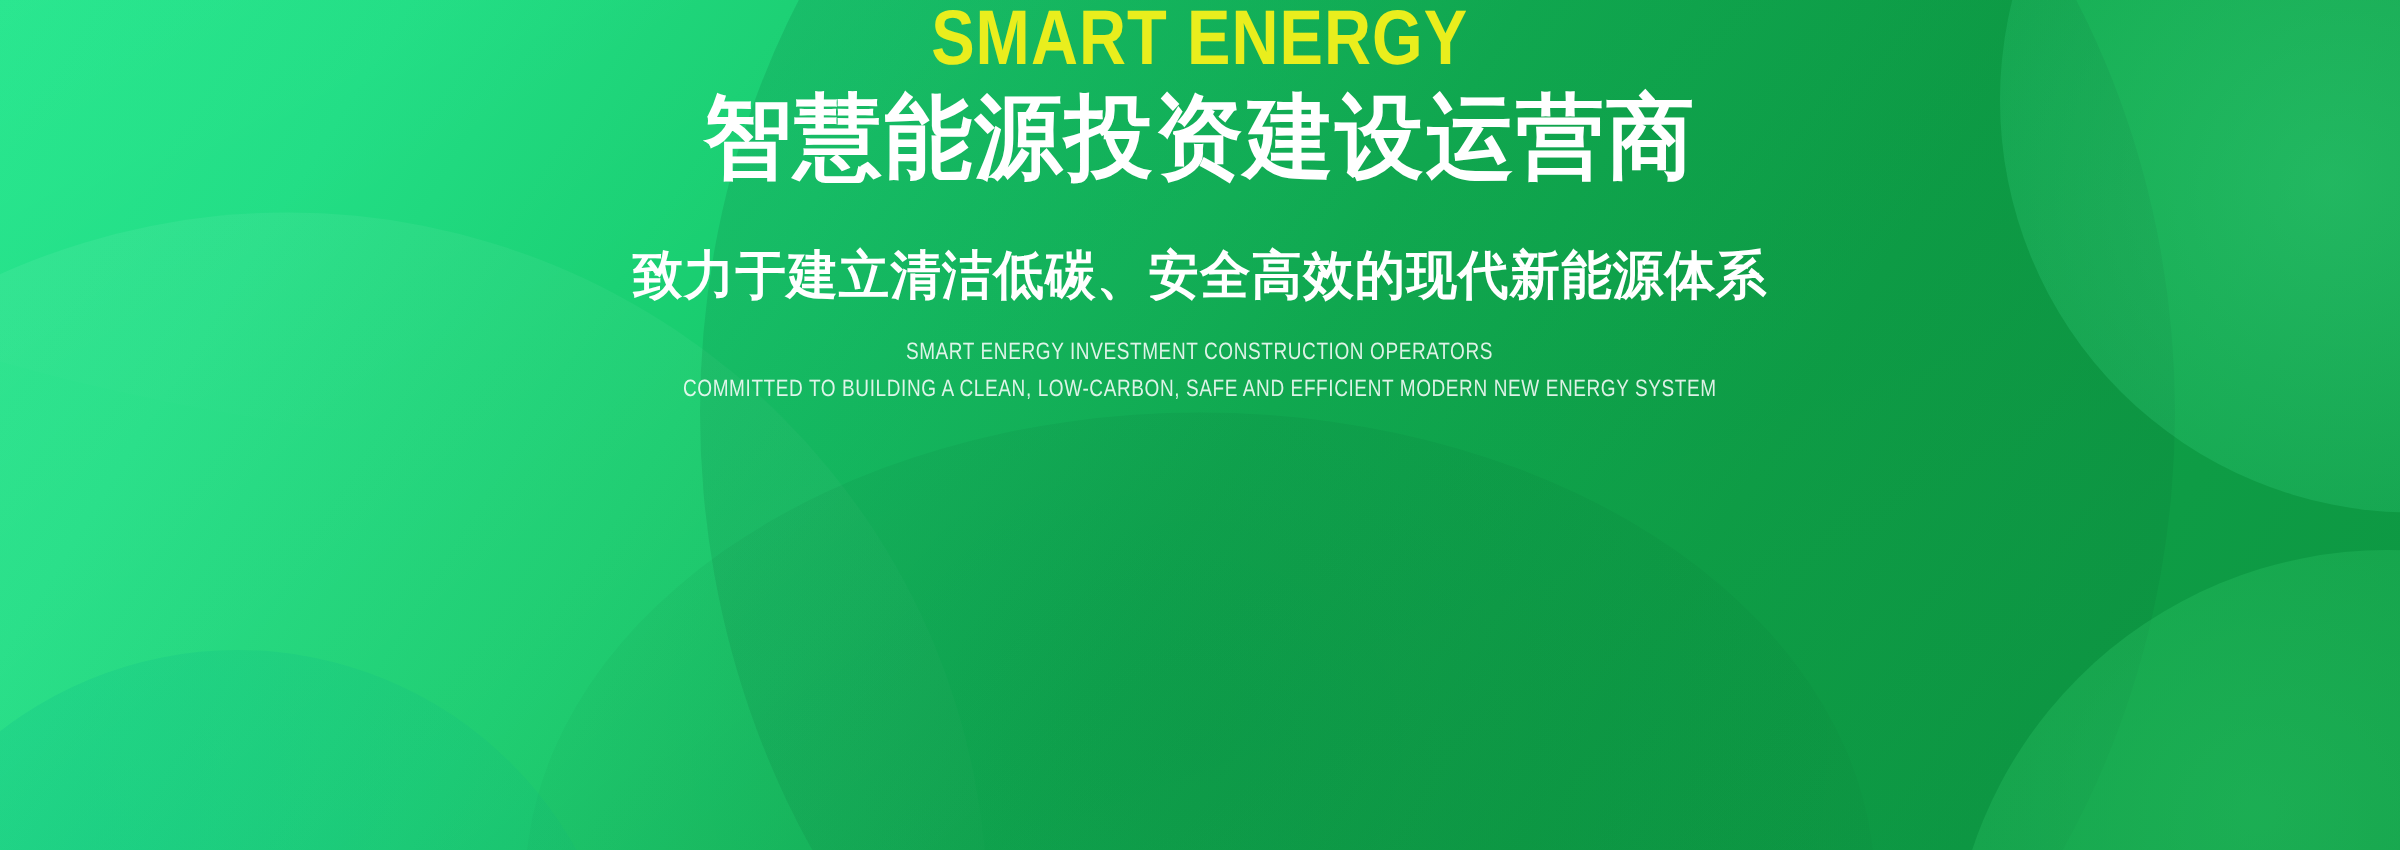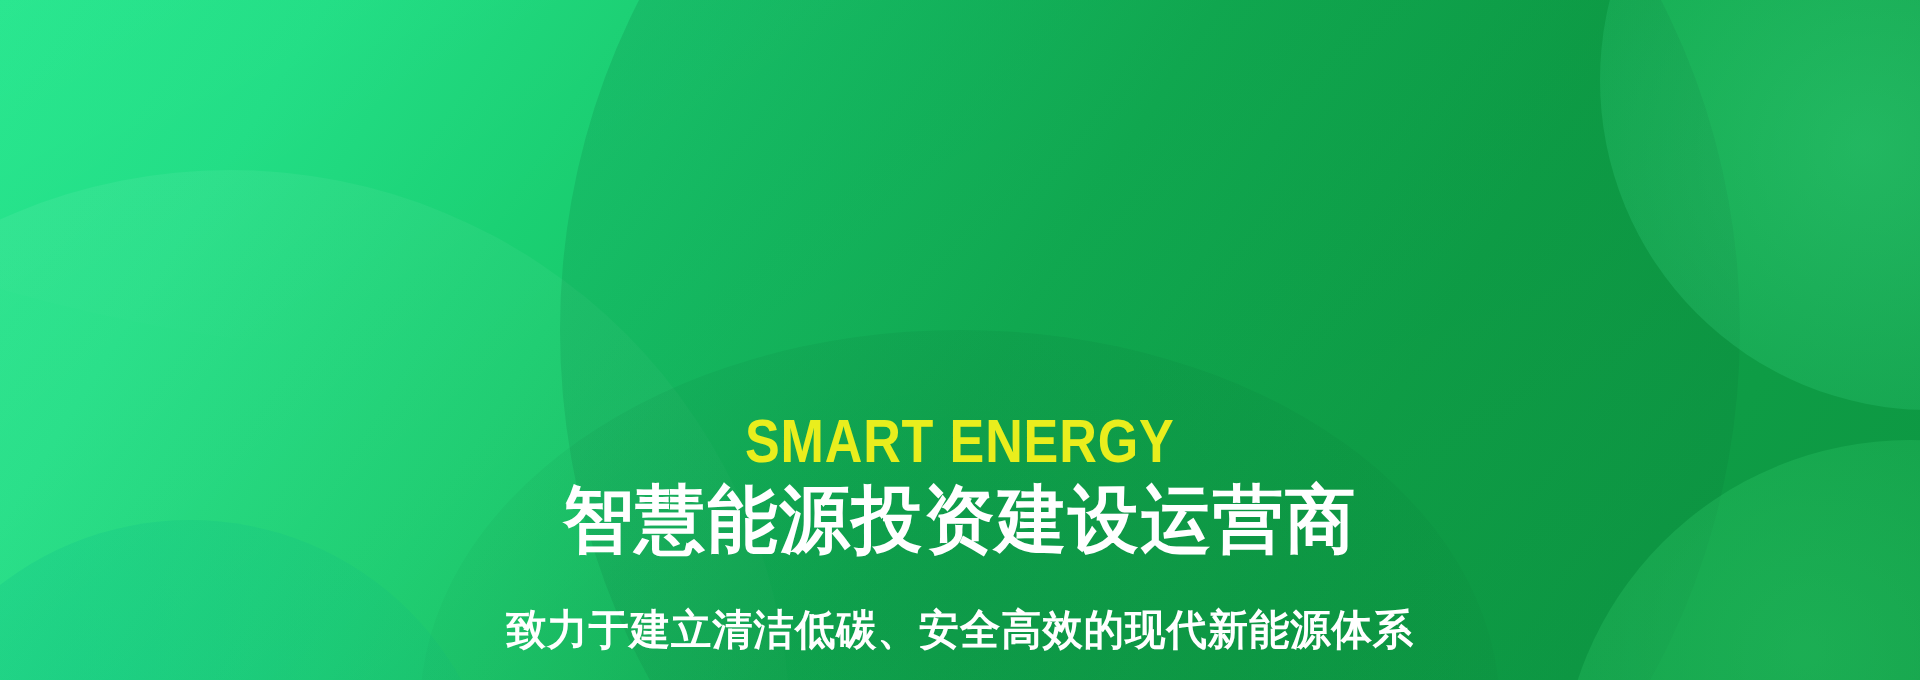--- a/index.html
+++ b/index.html
@@ -107,21 +107,21 @@
   
   .content {
     position: absolute;
     left: 0;
     right: 0;
     top: 0;
     height: 680px;
     display: flex;
     flex-direction: column;
     align-items: center;
-    justify-content: flex-end;
+    justify-content: flex-start;
     text-align: center;
     z-index: 5;
   }
 
   .eyebrow {
     font-size: 62px;
     line-height: 1;
     font-weight: 700;
     letter-spacing: 1px;
     color: #e9ee1d;
@@ -189,15 +189,19 @@
   <div class="blob blob-bottom-right"></div>
 
   <div class="content">
 
     <div class="eyebrow">SMART ENERGY</div>
 
     <h1 class="headline">智慧能源投资建设运营商</h1>
 
     <h2 class="subhead">致力于建立清洁低碳、安全高效的现代新能源体系</h2>
 
+    <div class="tagline-group">
+      <p class="tagline">SMART ENERGY INVESTMENT CONSTRUCTION OPERATORS</p>
+      <p class="tagline">COMMITTED TO BUILDING A CLEAN, LOW-CARBON, SAFE AND EFFICIENT MODERN NEW ENERGY SYSTEM</p>
+    </div>
 
   </div>
 </div>
 
 </body></html>

